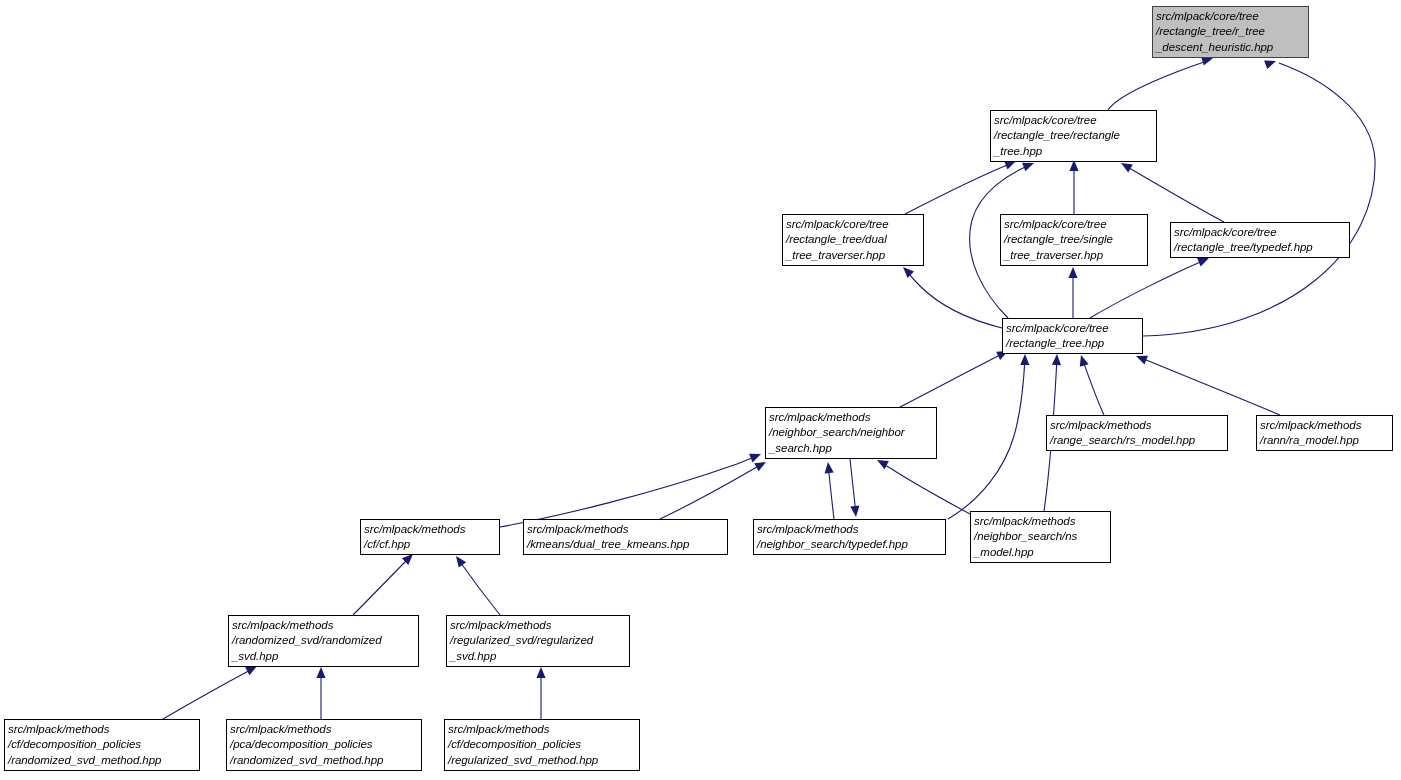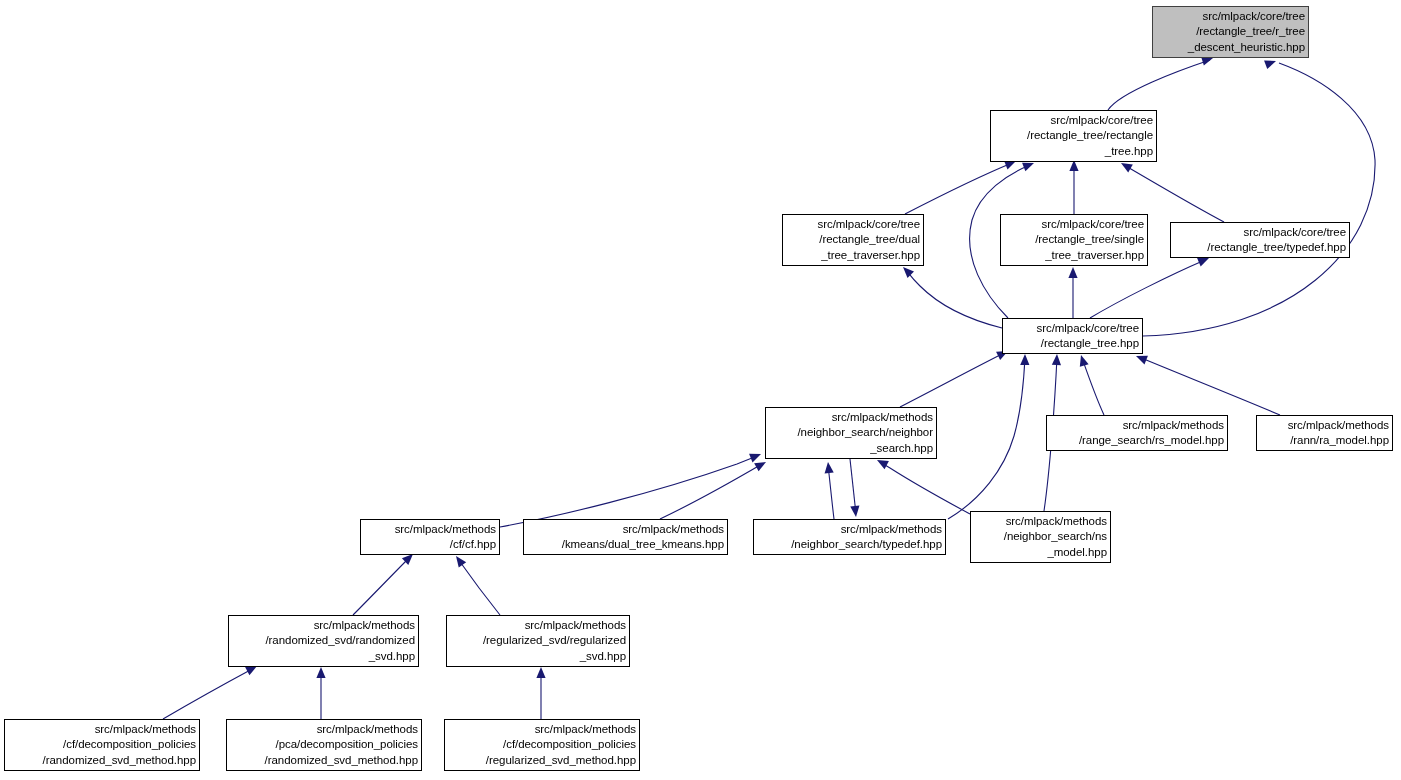--- a/index.html
+++ b/index.html
@@ -8,27 +8,28 @@
   #graph{position:relative;width:1401px;height:780px;overflow:hidden;background:#fff;}
   #edges{position:absolute;left:0;top:0;width:1401px;height:780px;}
   .node{
     position:absolute;
     box-sizing:border-box;
     border:1px solid #000;
     background:#ffffff;
     color:#000000;
     font-size:11.5px;
     line-height:15px;
-    text-align:right;
+    text-align:left;
     display:flex;
     align-items:center;
     justify-content:center;
     white-space:pre-line;
     letter-spacing:-0.05px;
     z-index:5;
+    font-style:italic;
   }
   .node.root{
     background:#bfbfbf;
     border:1px solid #404040;
   }
   .node .lbl{display:block;width:100%;padding:0 3px;}
   .node.l3 .lbl{line-height:15.5px;}
 </style>
 </head>
 <body>

